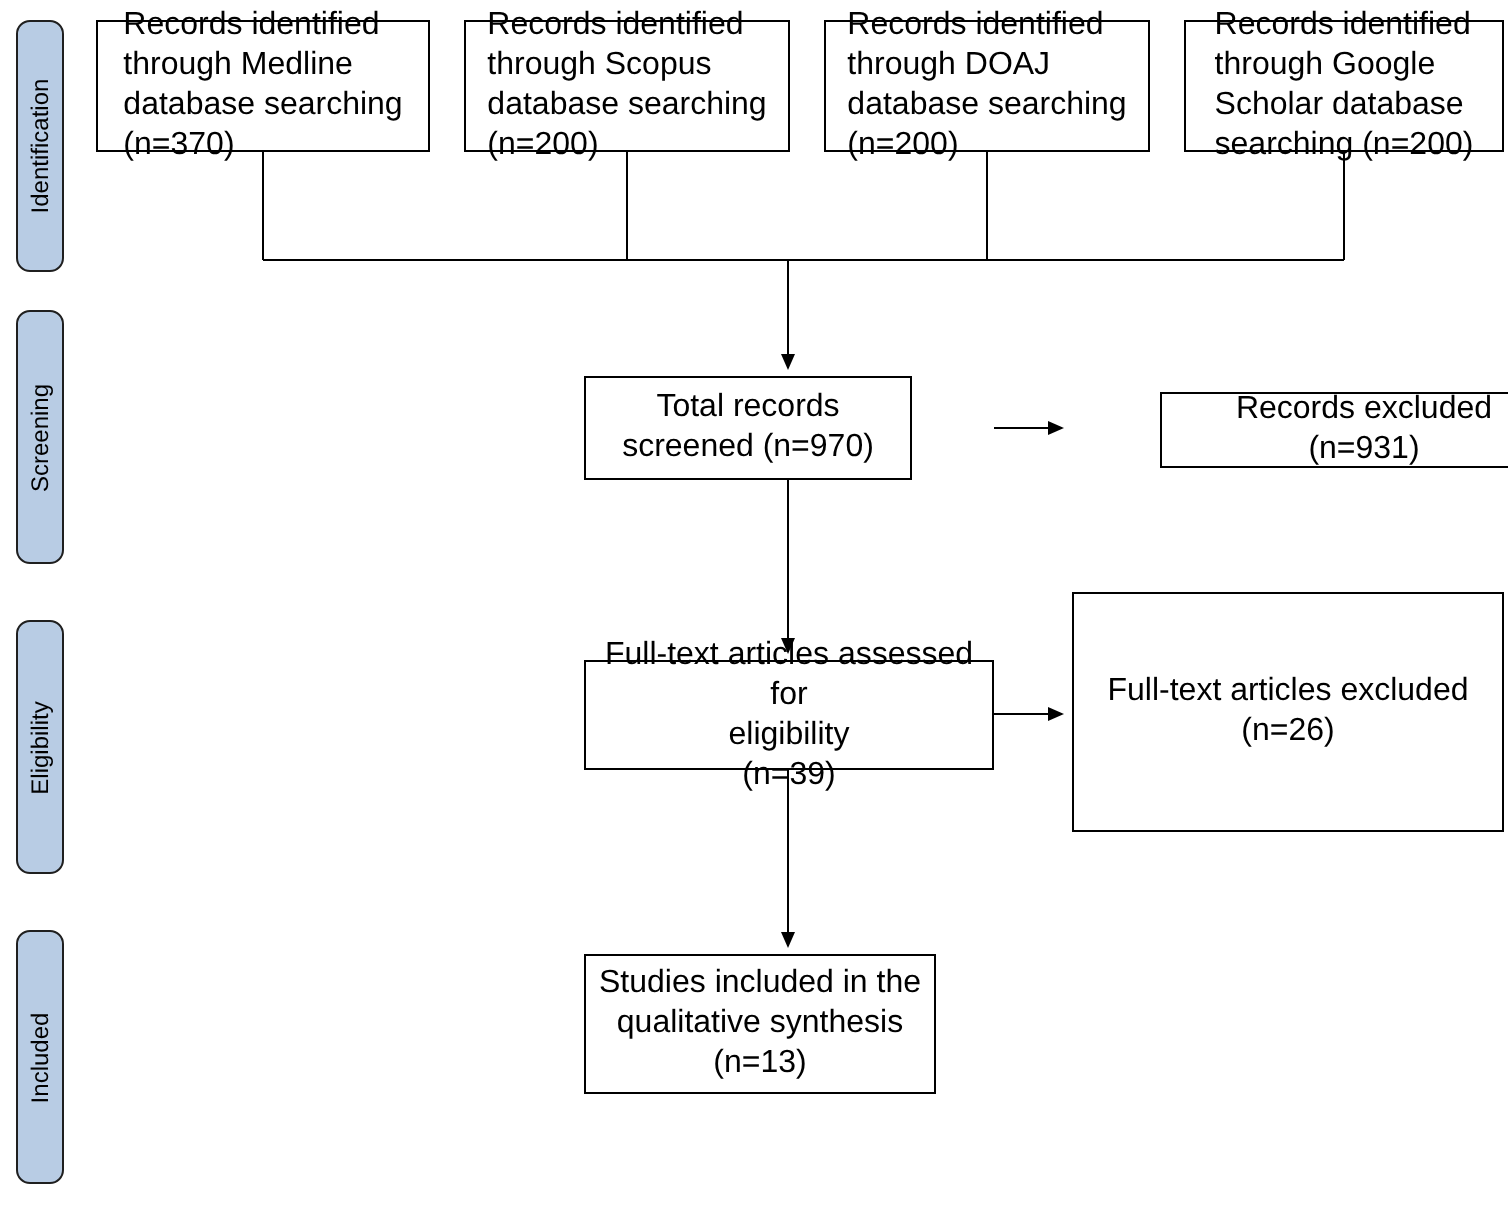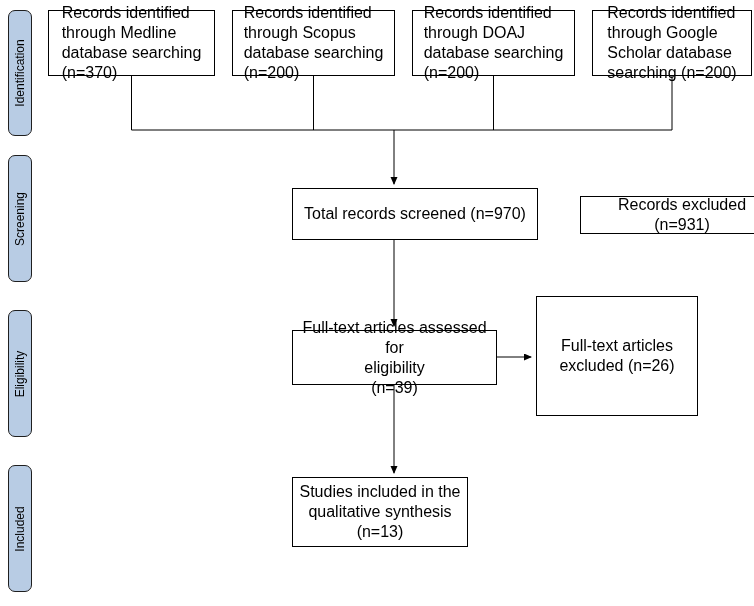--- a/index.html
+++ b/index.html
@@ -55,24 +55,24 @@
   #stage-identification { left: 8px;  top: 10px;  height: 126px; }
   #stage-screening      { left: 8px;  top: 155px; height: 127px; }
   #stage-eligibility    { left: 8px;  top: 310px; height: 127px; }
   #stage-included       { left: 8px;  top: 465px; height: 127px; }
 
   #box-medline        { left: 48px;  top: 10px; width: 167px; height: 66px; }
   #box-scopus         { left: 232px; top: 10px; width: 163px; height: 66px; }
   #box-doaj           { left: 412px; top: 10px; width: 163px; height: 66px; }
   #box-google-scholar { left: 592px; top: 10px; width: 160px; height: 66px; }
 
-  #box-total-screened    { left: 292px; top: 188px; width: 246px; height: 52px; justify-content: center; }
+  #box-total-screened    { left: 292px; top: 188px; width: 164px; height: 52px; justify-content: center; }
   #box-records-excluded  { left: 536px; top: 196px; width: 204px; height: 38px; margin-left: 44px; }
   #box-fulltext-assessed { left: 292px; top: 330px; width: 205px; height: 55px; }
-  #box-fulltext-excluded { left: 536px; top: 296px; width: 162px; height: 120px; }
+  #box-fulltext-excluded { left: 536px; top: 296px; width: 216px; height: 120px; }
   #box-studies-included  { left: 292px; top: 477px; width: 176px; height: 70px; }
 </style>
 </head>
 <body>
 
 <div class="canvas">
 
   <svg class="connectors" viewBox="0 0 754 606" xmlns="http://www.w3.org/2000/svg">
     <defs>
       <marker id="arrow" markerWidth="10" markerHeight="8" refX="7" refY="3.5" orient="auto" markerUnits="userSpaceOnUse">

